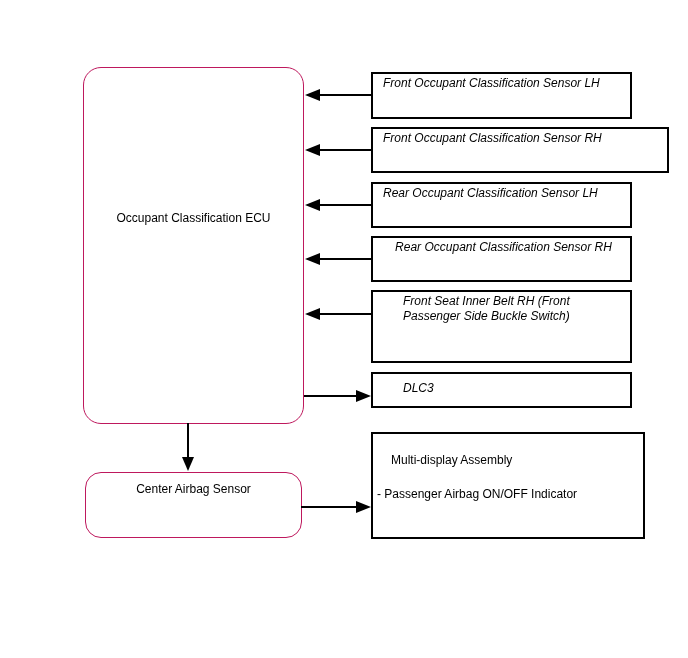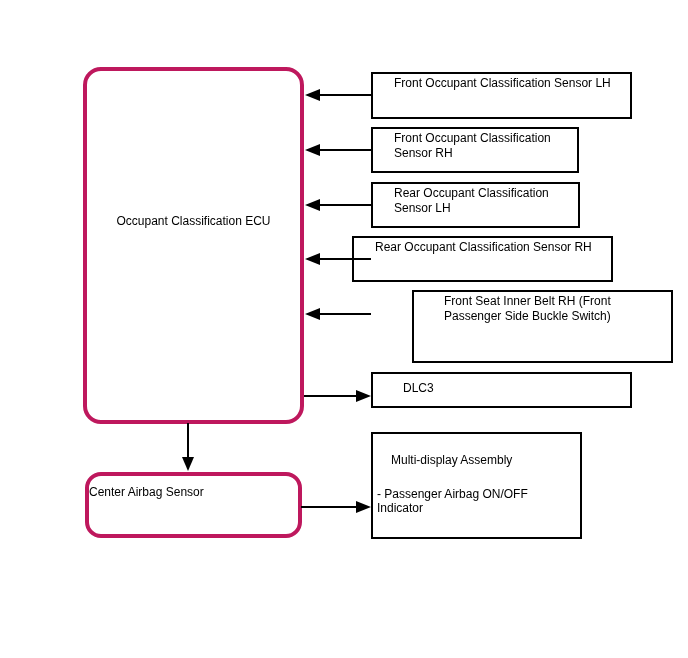--- a/index.html
+++ b/index.html
@@ -12,52 +12,53 @@
     width: 688px;
     height: 658px;
     background: #ffffff;
     font-family: "Liberation Sans", sans-serif;
     font-size: 12px;
     color: #000000;
     overflow: hidden;
   }
   .rounded-box {
     position: absolute;
-    border: 4px solid #be185d;
+    border: 1px solid #be185d;
     border-radius: 18px;
     background: #ffffff;
     box-sizing: border-box;
     padding-left: 23px;
   }
   .rect-box {
     position: absolute;
     border: 2px solid #000000;
     background: #ffffff;
     box-sizing: border-box;
   }
   .rect-box .lbl {
-    padding: 2px 6px 0 21px;
+    padding: 2px 6px 0 10px;
     line-height: 15px;
+    font-style: italic;
   }
   .indented .lbl {
     padding-left: 30px;
   }
   .ecu-label {
     position: absolute;
     top: 143px;
     left: 0;
     width: 100%;
     text-align: center;
   }
   .center-sensor-label {
     position: absolute;
     top: 9px;
     left: 0;
     width: 100%;
-    text-align: left;
+    text-align: center;
   }
   .multi-line1 {
     position: absolute;
     top: 19px;
     left: 18px;
     right: 6px;
   }
   .multi-line2 {
     position: absolute;
     top: 53px;
@@ -109,41 +110,41 @@
 <div id="canvas">
 
   <div class="rounded-box" style="left:83px; top:67px; width:221px; height:357px;">
     <div class="ecu-label">Occupant Classification ECU</div>
   </div>
 
   <div class="rect-box" style="left:371px; top:72px; width:261px; height:47px;">
     <div class="lbl">Front Occupant Classification Sensor LH</div>
   </div>
 
-  <div class="rect-box" style="left:371px; top:127px; width:208px; height:46px;">
+  <div class="rect-box" style="left:371px; top:127px; width:298px; height:46px;">
     <div class="lbl">Front Occupant Classification Sensor RH</div>
   </div>
 
-  <div class="rect-box" style="left:371px; top:182px; width:209px; height:46px;">
+  <div class="rect-box" style="left:371px; top:182px; width:261px; height:46px;">
     <div class="lbl">Rear Occupant Classification Sensor LH</div>
   </div>
 
-  <div class="rect-box" style="left:352px; top:236px; width:261px; height:46px;">
+  <div class="rect-box" style="left:371px; top:236px; width:261px; height:46px;text-align:center;">
     <div class="lbl">Rear Occupant Classification Sensor RH</div>
   </div>
 
-  <div class="rect-box indented" style="left:371px; top:290px; width:261px; height:73px;margin-left:41px;">
+  <div class="rect-box indented" style="left:371px; top:290px; width:261px; height:73px;">
     <div class="lbl narrow-wrap">Front Seat Inner Belt RH (Front Passenger Side Buckle Switch)</div>
   </div>
 
   <div class="rect-box indented" style="left:371px; top:372px; width:261px; height:36px;">
     <div class="lbl" style="padding-top:7px;">DLC3</div>
   </div>
 
-  <div class="rect-box" style="left:371px; top:432px; width:211px; height:107px;">
+  <div class="rect-box" style="left:371px; top:432px; width:274px; height:107px;">
     <div class="multi-line1">Multi-display Assembly</div>
     <div class="multi-line2">- Passenger Airbag ON/OFF Indicator</div>
   </div>
 
   <div class="rounded-box" style="left:85px; top:472px; width:217px; height:66px; border-radius:16px;">
     <div class="center-sensor-label">Center Airbag Sensor</div>
   </div>
 
   <div class="hline" style="left:318px; top:94px; width:53px;"></div>
   <div class="head-left" style="left:305px; top:89px;"></div>

